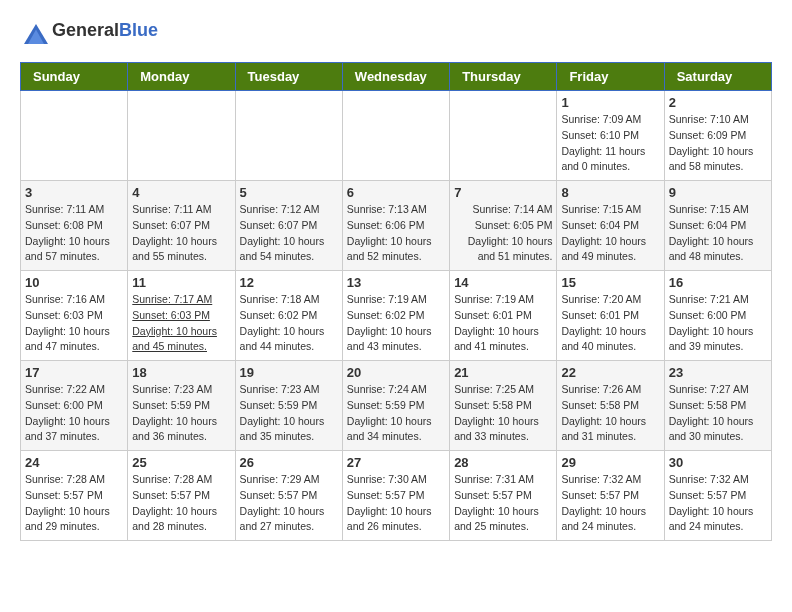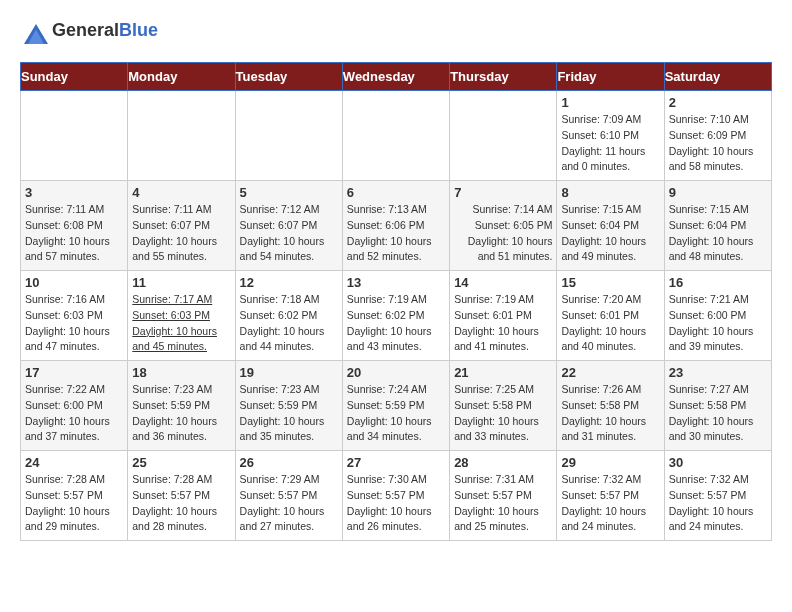--- a/index.html
+++ b/index.html
@@ -44,25 +44,25 @@
     .location {
       font-size: 16px;
       color: #555;
     }
     .calendar {
       width: 100%;
       border-collapse: collapse;
       table-layout: fixed;
     }
     .calendar th {
-      background-color: #7f1d1d;
+      background-color: #4d7c0f;
       color: white;
       font-size: 13px;
       font-weight: bold;
-      padding: 6px 0;
+      padding: 6px 12px;
       text-align: left;
       border: 1px solid #3a6bc4;
     }
     .calendar td {
       border: 1px solid #ccc;
       vertical-align: top;
       padding: 4px;
       font-size: 10.5px;
       color: #333;
       height: 90px;

